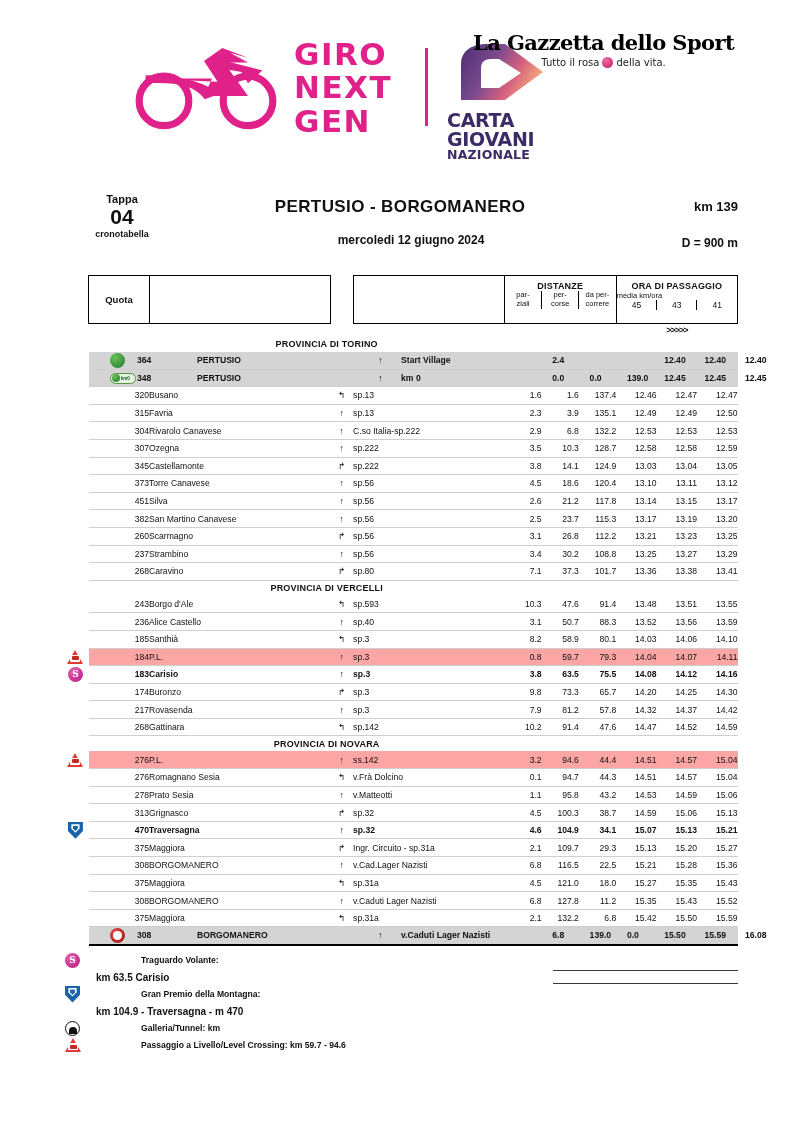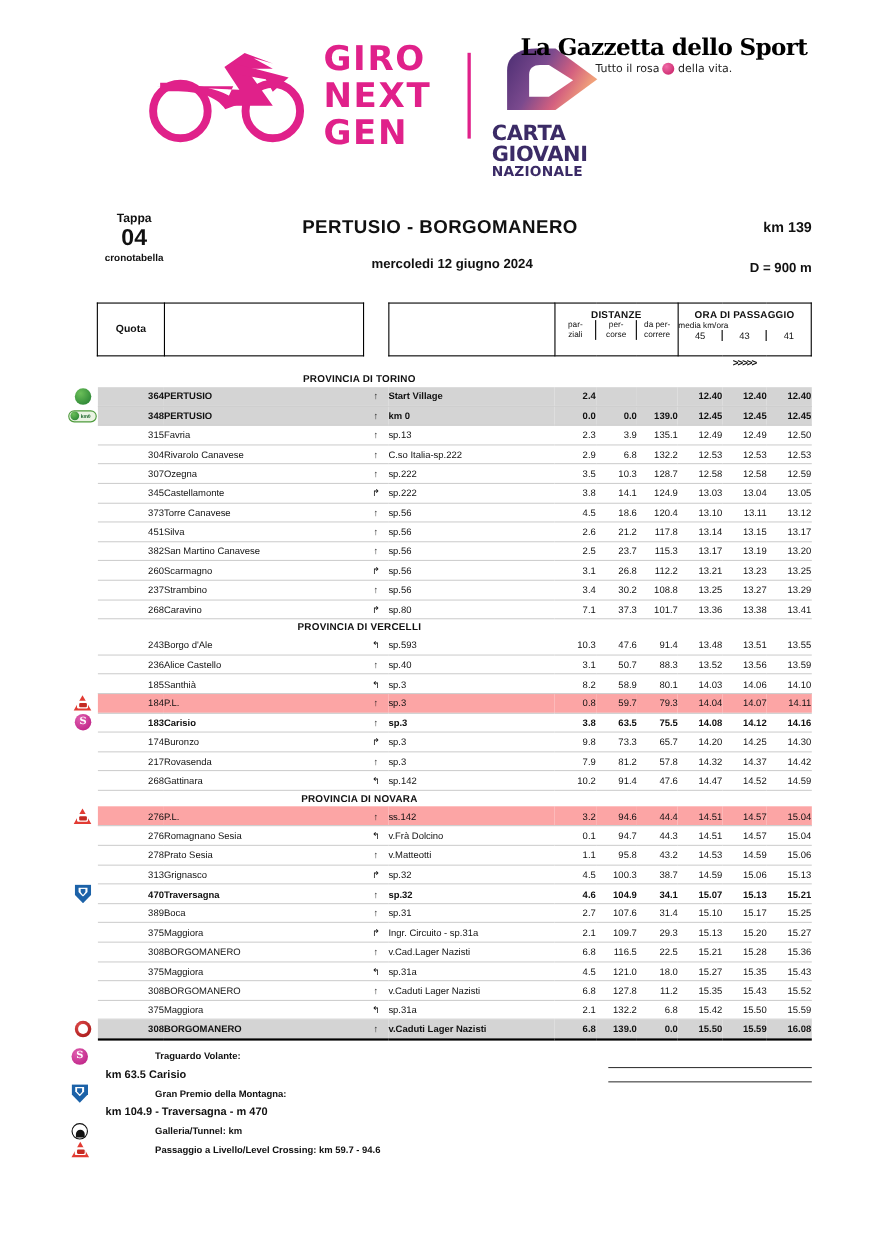--- a/index.html
+++ b/index.html
@@ -102,21 +102,21 @@
   tr.drow td.c-icon { border-bottom:none; }
   .c-icon  { text-align:center; vertical-align:middle; }
   .c-quota { text-align:right; padding-right:9px; }
   .c-loc   { padding-left:5px; }
   .c-arrow { text-align:center; font-size:10px; }
   .c-road  { padding-left:5px; }
   .c-num   { text-align:right; padding-right:5px; }
   .c-time  { text-align:right; padding-right:5px; }
 
   tr.bold td { font-weight:700; }
-  tr.shade td { background:#d4d4d4; }
+  tr.shade td { background:#d4d4d4;padding-left:48px; }
   tr.green td { background:#fca5a5; }
   tr.shade td.c-icon, tr.green td.c-icon { background:#fff; }
 
   tr.prov td { height:15px; border:none; }
   .prov-label { font-size:9px; font-weight:700; text-align:center; letter-spacing:0.2px; }
 
   tr.lastrow td { border-bottom:2.2px solid #000; }
 
   
   .ic { display:inline-block; vertical-align:middle; }
@@ -337,20 +337,33 @@
           <td class="c-road">km 0</td>
           <td class="c-num">0.0</td>
           <td class="c-num">0.0</td>
           <td class="c-num">139.0</td>
           <td class="c-time">12.45</td>
           <td class="c-time">12.45</td>
           <td class="c-time">12.45</td>
         </tr>
         <tr class="drow">
           <td class="c-icon"></td>
+          <td class="c-quota">320</td>
+          <td class="c-loc">Busano</td>
+          <td class="c-arrow">↰</td>
+          <td class="c-road">sp.13</td>
+          <td class="c-num">1.6</td>
+          <td class="c-num">1.6</td>
+          <td class="c-num">137.4</td>
+          <td class="c-time">12.46</td>
+          <td class="c-time">12.47</td>
+          <td class="c-time">12.47</td>
+        </tr>
+        <tr class="drow">
+          <td class="c-icon"></td>
           <td class="c-quota">315</td>
           <td class="c-loc">Favria</td>
           <td class="c-arrow">↑</td>
           <td class="c-road">sp.13</td>
           <td class="c-num">2.3</td>
           <td class="c-num">3.9</td>
           <td class="c-num">135.1</td>
           <td class="c-time">12.49</td>
           <td class="c-time">12.49</td>
           <td class="c-time">12.50</td>
@@ -643,33 +656,20 @@
           <td class="c-quota">470</td>
           <td class="c-loc">Traversagna</td>
           <td class="c-arrow">↑</td>
           <td class="c-road">sp.32</td>
           <td class="c-num">4.6</td>
           <td class="c-num">104.9</td>
           <td class="c-num">34.1</td>
           <td class="c-time">15.07</td>
           <td class="c-time">15.13</td>
           <td class="c-time">15.21</td>
-        </tr>
-        <tr class="drow">
-          <td class="c-icon"></td>
-          <td class="c-quota">389</td>
-          <td class="c-loc">Boca</td>
-          <td class="c-arrow">↑</td>
-          <td class="c-road">sp.31</td>
-          <td class="c-num">2.7</td>
-          <td class="c-num">107.6</td>
-          <td class="c-num">31.4</td>
-          <td class="c-time">15.10</td>
-          <td class="c-time">15.17</td>
-          <td class="c-time">15.25</td>
         </tr>
         <tr class="drow">
           <td class="c-icon"></td>
           <td class="c-quota">375</td>
           <td class="c-loc">Maggiora</td>
           <td class="c-arrow">↱</td>
           <td class="c-road">Ingr. Circuito - sp.31a</td>
           <td class="c-num">2.1</td>
           <td class="c-num">109.7</td>
           <td class="c-num">29.3</td>

